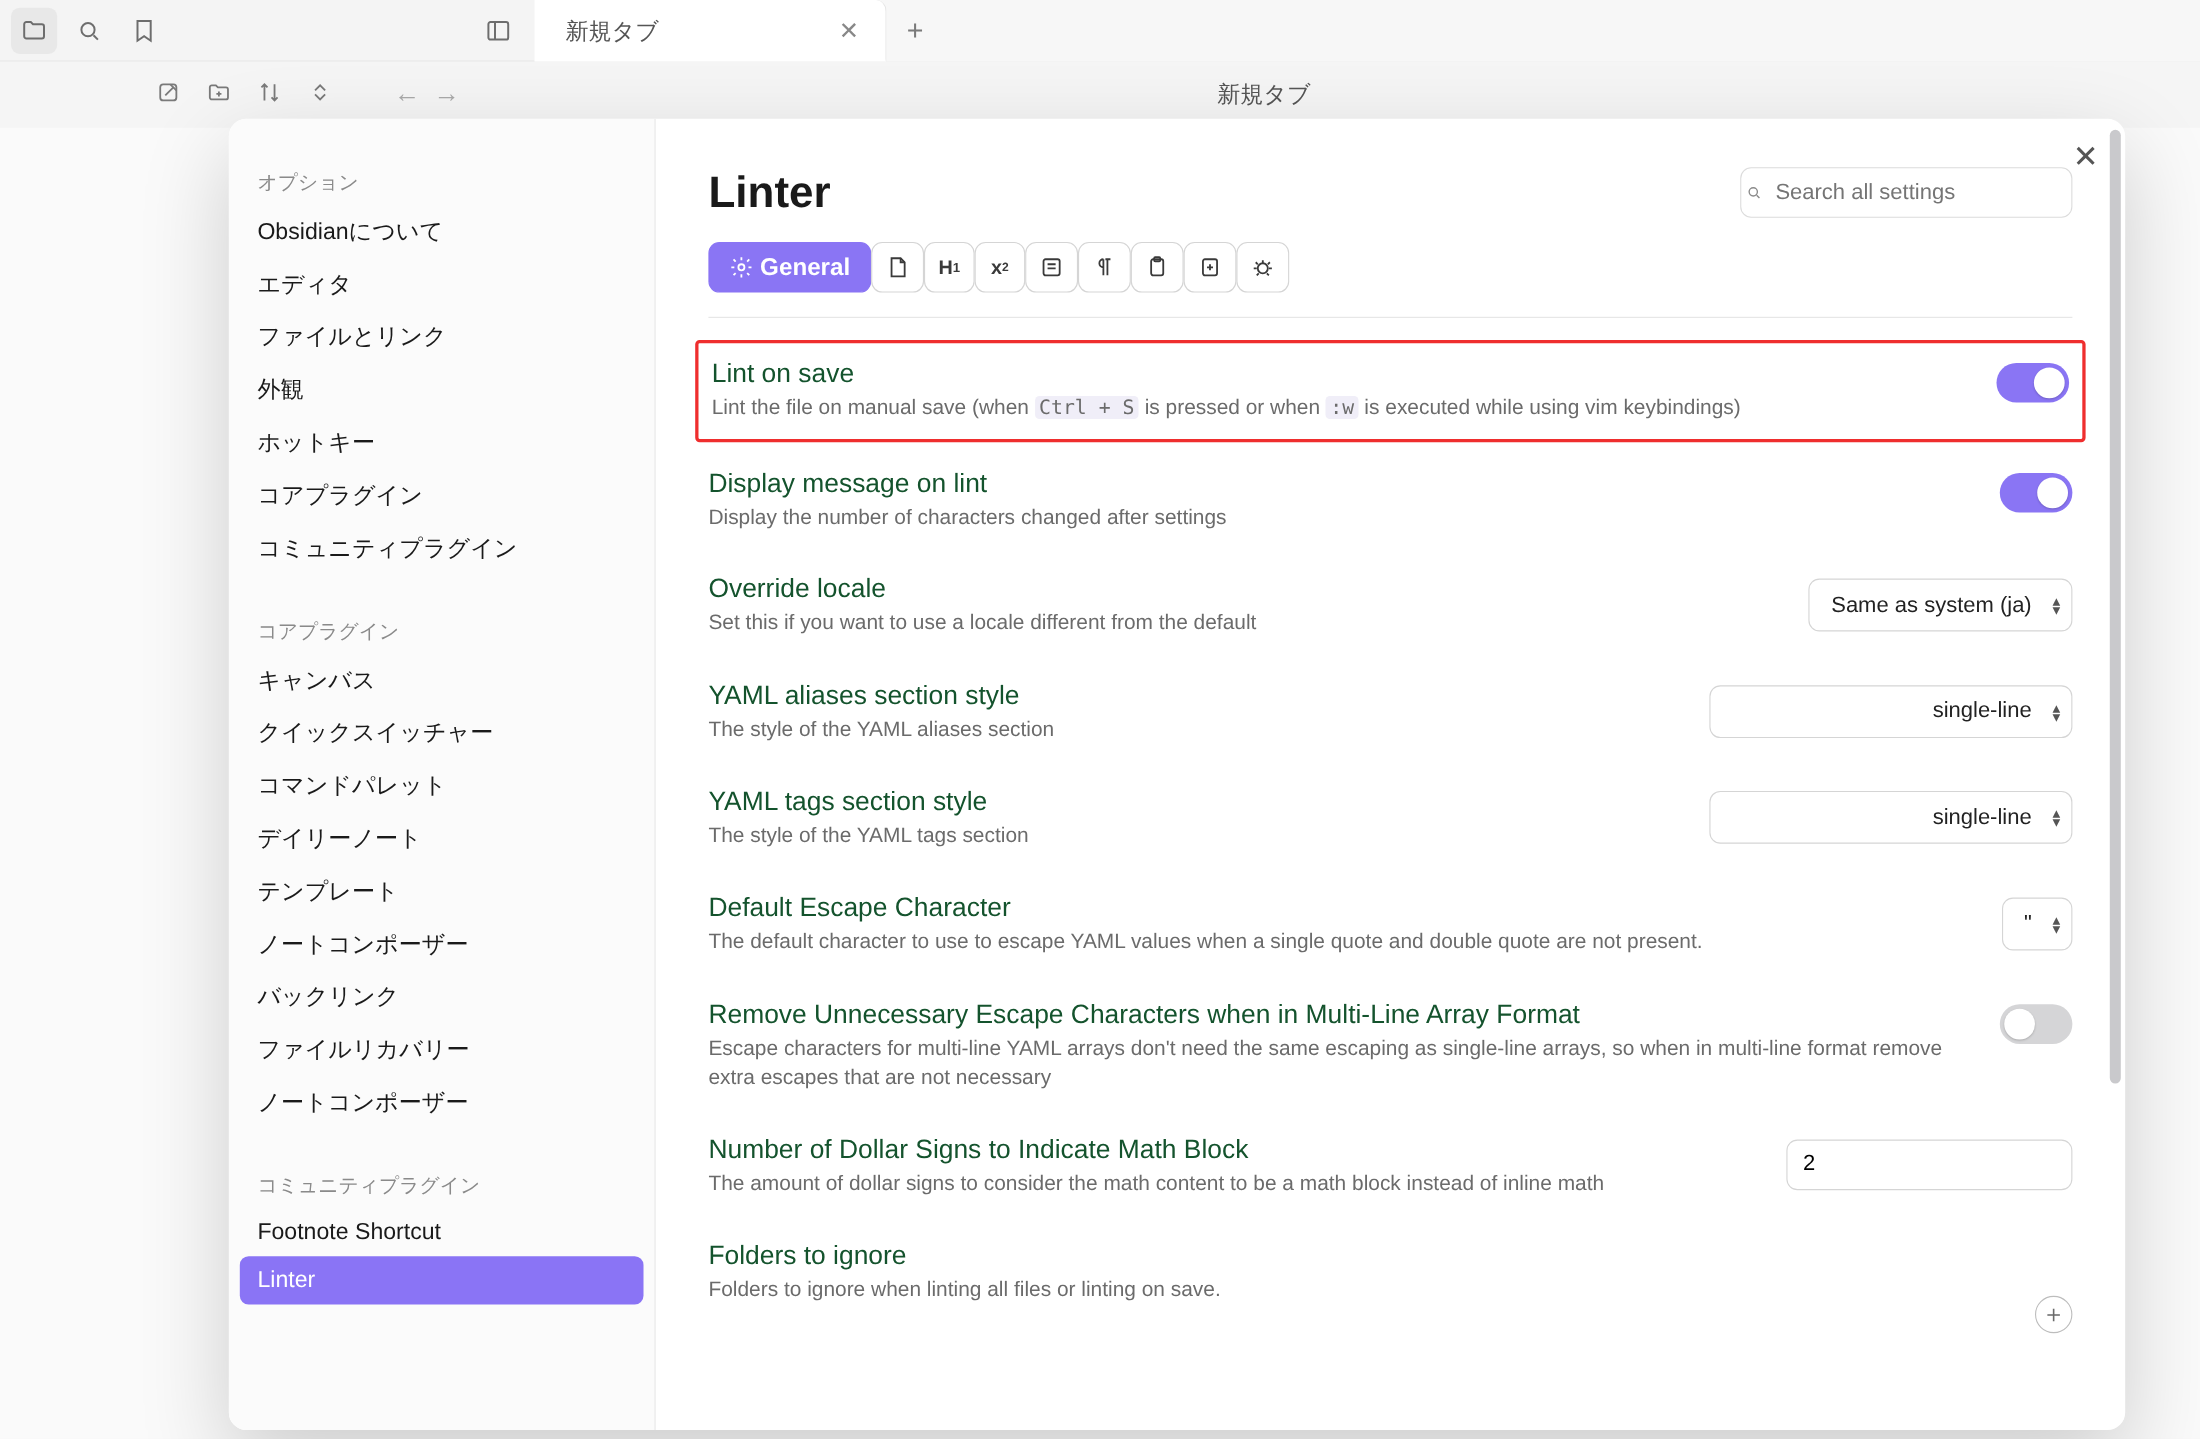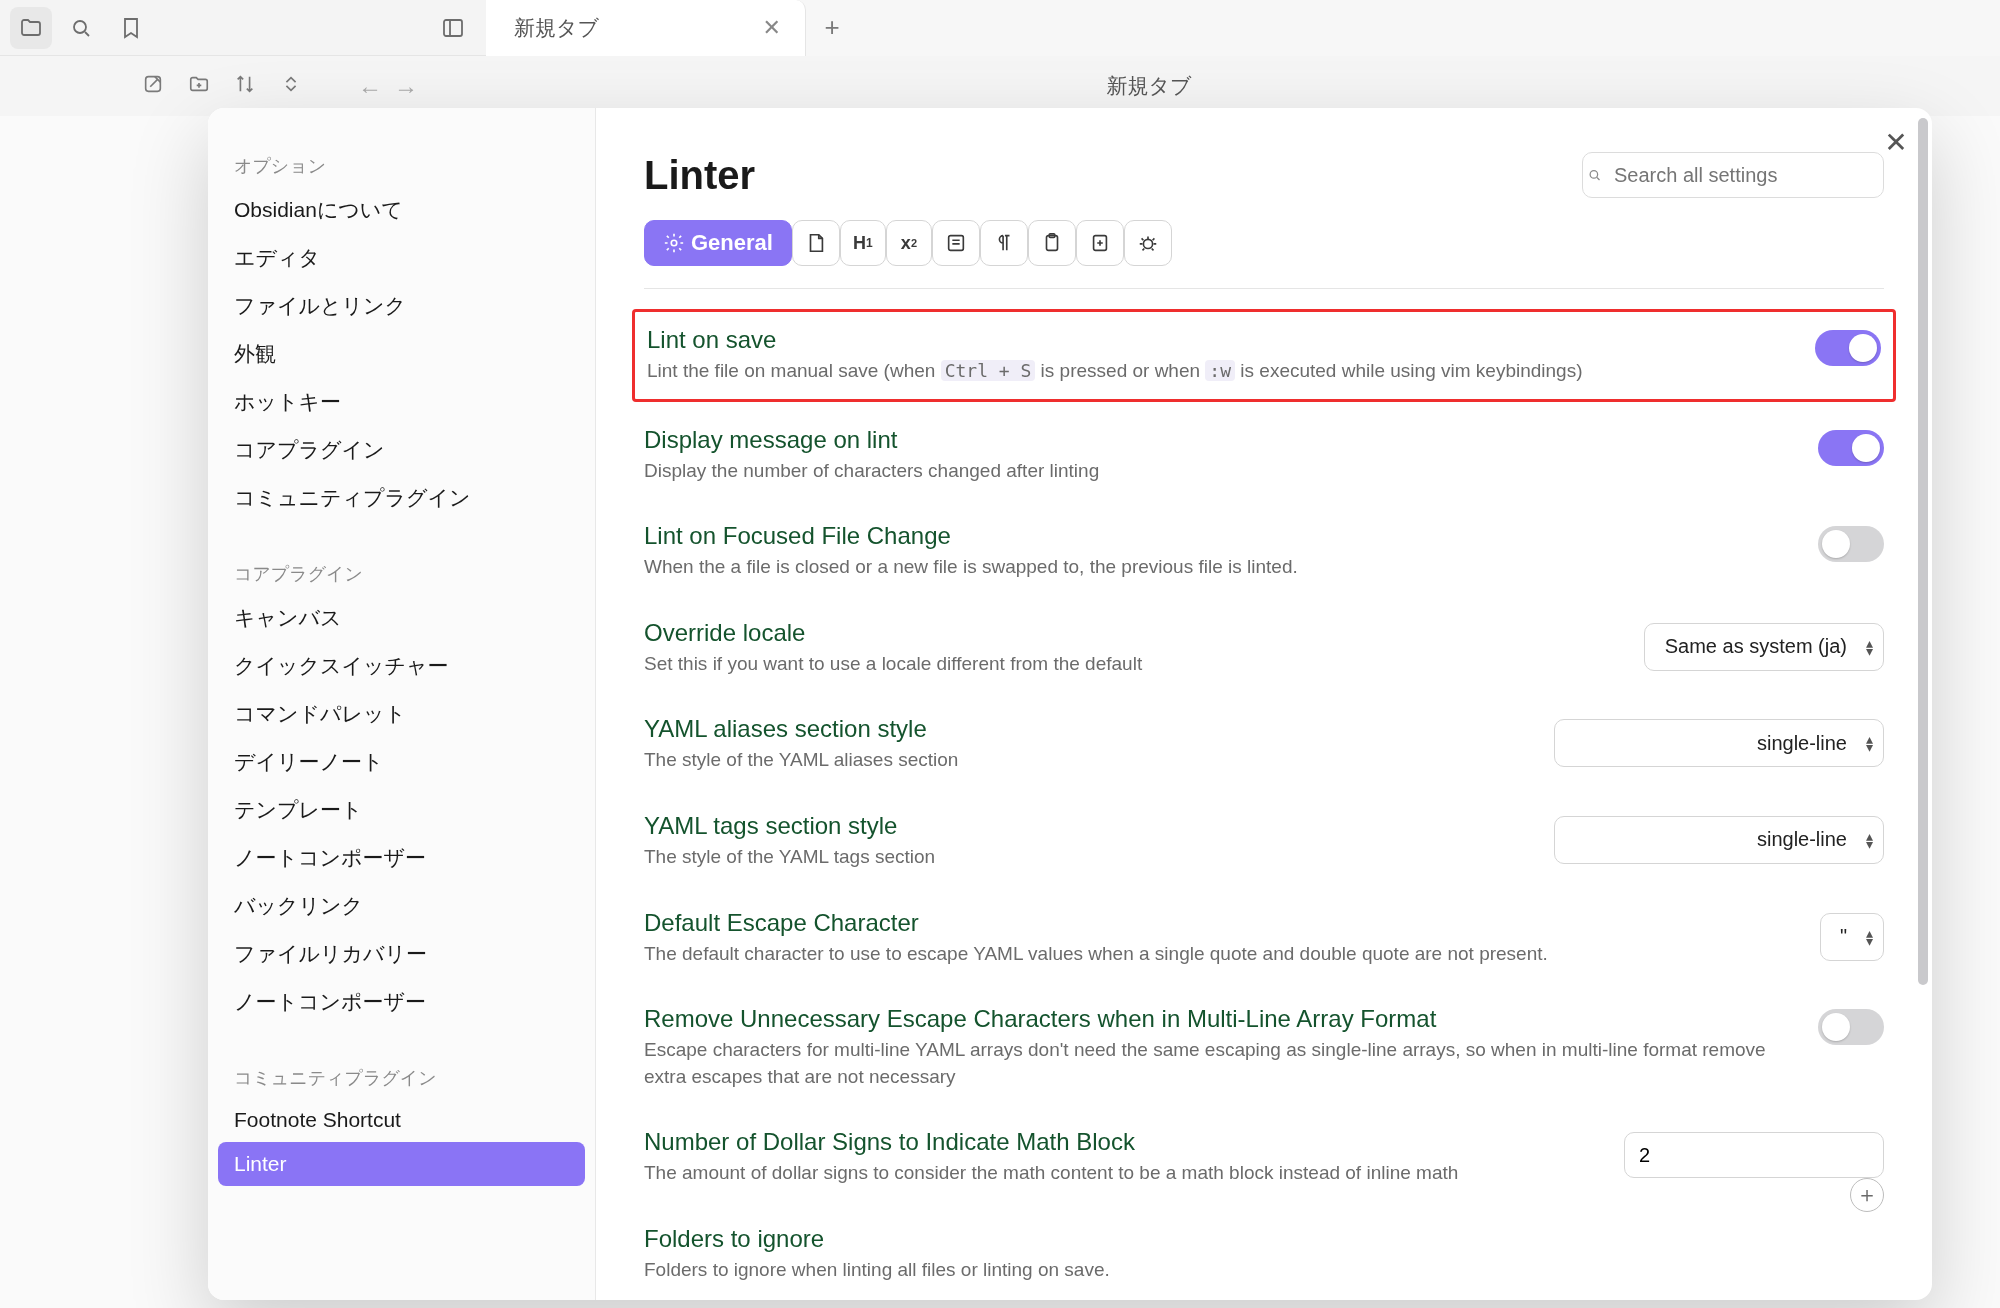--- a/index.html
+++ b/index.html
@@ -298,107 +298,96 @@
         <div class="setting-control">
           <div class="toggle on">
               <div class="knob"></div>
             </div>
         </div>
       </div>
 
       <div class="setting-row">
         <div class="setting-text">
           <div class="setting-title">Display message on lint</div>
-          <div class="setting-desc">Display the number of characters changed after linting</div>
+          <div class="setting-desc">Display the number of characters changed after settings</div>
         </div>
         <div class="setting-control">
             <div class="toggle on">
               <div class="knob"></div>
             </div>
           </div>
       </div>
 
-      <div class="setting-row">
-        <div class="setting-text">
-          <div class="setting-title">Lint on Focused File Change</div>
-          <div class="setting-desc">When the a file is closed or a new file is swapped to, the previous file is linted.</div>
+
+      <div class="setting-row">
+        <div class="setting-text">
+          <div class="setting-title">Override locale</div>
+          <div class="setting-desc">Set this if you want to use a locale different from the default</div>
+        </div>
+        <div class="setting-control">
+          <div class="select-ctl mid">
+            <span>Same as system (ja)</span>
+            <span class="caret">▴<br>▾</span>
+          </div>
+        </div>
+      </div>
+
+      <div class="setting-row">
+        <div class="setting-text">
+          <div class="setting-title">YAML aliases section style</div>
+          <div class="setting-desc">The style of the YAML aliases section</div>
+        </div>
+        <div class="setting-control">
+          <div class="select-ctl long">
+            <span>single-line</span>
+            <span class="caret">▴<br>▾</span>
+          </div>
+        </div>
+      </div>
+
+      <div class="setting-row">
+        <div class="setting-text">
+          <div class="setting-title">YAML tags section style</div>
+          <div class="setting-desc">The style of the YAML tags section</div>
+        </div>
+        <div class="setting-control">
+          <div class="select-ctl long">
+            <span>single-line</span>
+            <span class="caret">▴<br>▾</span>
+          </div>
+        </div>
+      </div>
+
+      <div class="setting-row">
+        <div class="setting-text">
+          <div class="setting-title">Default Escape Character</div>
+          <div class="setting-desc">The default character to use to escape YAML values when a single quote and double quote are not present.</div>
+        </div>
+        <div class="setting-control">
+          <div class="select-ctl" style="min-width:64px">
+            <span>"</span>
+            <span class="caret">▴<br>▾</span>
+          </div>
+        </div>
+      </div>
+
+      <div class="setting-row">
+        <div class="setting-text">
+          <div class="setting-title">Remove Unnecessary Escape Characters when in Multi-Line Array Format</div>
+          <div class="setting-desc">Escape characters for multi-line YAML arrays don't need the same escaping as single-line arrays, so when in multi-line format remove extra escapes that are not necessary</div>
         </div>
         <div class="setting-control">
             <div class="toggle">
               <div class="knob"></div>
             </div>
           </div>
       </div>
 
       <div class="setting-row">
         <div class="setting-text">
-          <div class="setting-title">Override locale</div>
-          <div class="setting-desc">Set this if you want to use a locale different from the default</div>
-        </div>
-        <div class="setting-control">
-          <div class="select-ctl mid">
-            <span>Same as system (ja)</span>
-            <span class="caret">▴<br>▾</span>
-          </div>
-        </div>
-      </div>
-
-      <div class="setting-row">
-        <div class="setting-text">
-          <div class="setting-title">YAML aliases section style</div>
-          <div class="setting-desc">The style of the YAML aliases section</div>
-        </div>
-        <div class="setting-control">
-          <div class="select-ctl long">
-            <span>single-line</span>
-            <span class="caret">▴<br>▾</span>
-          </div>
-        </div>
-      </div>
-
-      <div class="setting-row">
-        <div class="setting-text">
-          <div class="setting-title">YAML tags section style</div>
-          <div class="setting-desc">The style of the YAML tags section</div>
-        </div>
-        <div class="setting-control">
-          <div class="select-ctl long">
-            <span>single-line</span>
-            <span class="caret">▴<br>▾</span>
-          </div>
-        </div>
-      </div>
-
-      <div class="setting-row">
-        <div class="setting-text">
-          <div class="setting-title">Default Escape Character</div>
-          <div class="setting-desc">The default character to use to escape YAML values when a single quote and double quote are not present.</div>
-        </div>
-        <div class="setting-control">
-          <div class="select-ctl" style="min-width:64px">
-            <span>"</span>
-            <span class="caret">▴<br>▾</span>
-          </div>
-        </div>
-      </div>
-
-      <div class="setting-row">
-        <div class="setting-text">
-          <div class="setting-title">Remove Unnecessary Escape Characters when in Multi-Line Array Format</div>
-          <div class="setting-desc">Escape characters for multi-line YAML arrays don't need the same escaping as single-line arrays, so when in multi-line format remove extra escapes that are not necessary</div>
-        </div>
-        <div class="setting-control">
-            <div class="toggle">
-              <div class="knob"></div>
-            </div>
-          </div>
-      </div>
-
-      <div class="setting-row">
-        <div class="setting-text">
           <div class="setting-title">Number of Dollar Signs to Indicate Math Block</div>
           <div class="setting-desc">The amount of dollar signs to consider the math content to be a math block instead of inline math</div>
         </div>
         <div class="setting-control">
           <input class="text-input" value="2" style="">
         </div>
       </div>
 
       <div class="setting-row" style="padding-bottom:8px">
         <div class="setting-text">

